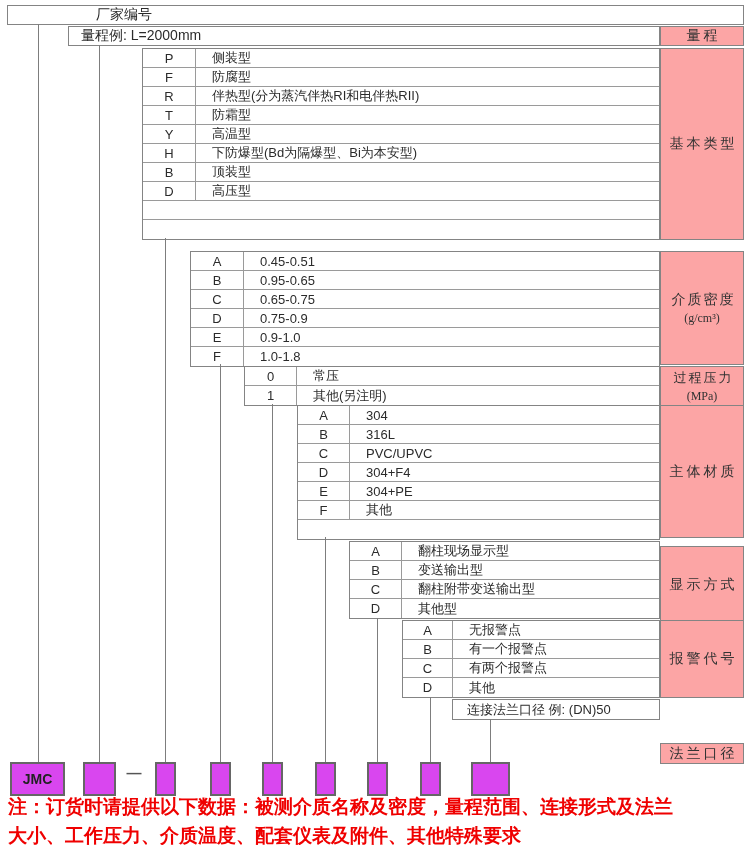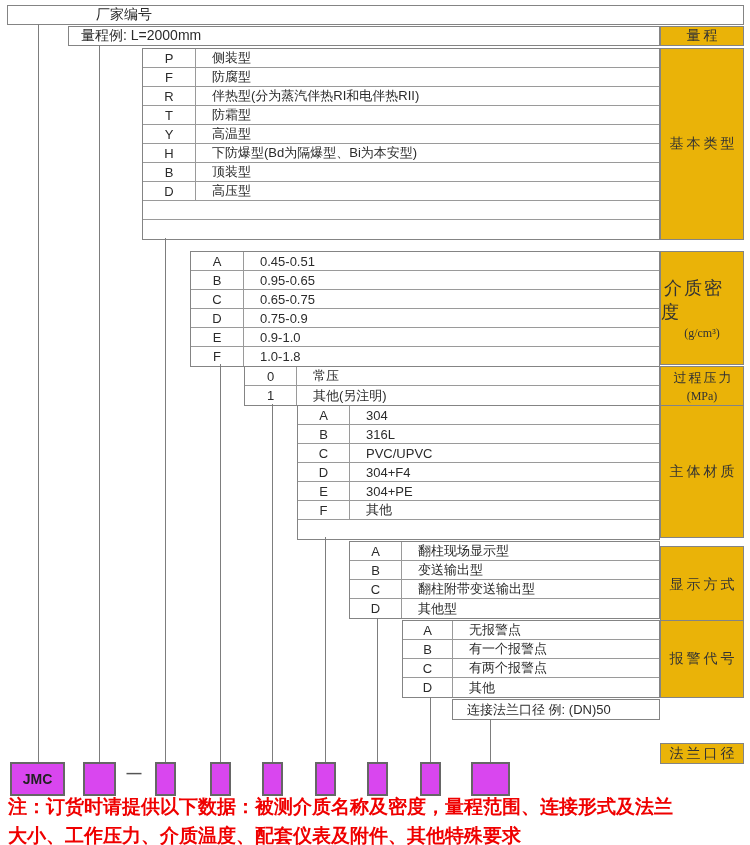--- a/index.html
+++ b/index.html
@@ -21,21 +21,21 @@
     border-right:1px solid #9a9a9a; font-size:13px;
   }
   .tbl .desc {
     flex:1 1 auto; display:flex; align-items:center;
     padding-left:16px; font-size:13px; white-space:nowrap; overflow:hidden;
   }
   .tbl .row.empty { height:19px; }
   
   .rlabel {
     position:absolute; left:660px; width:84px;
-    border:1px solid #848484; background:#eab308;
+    border:1px solid #848484; background:#fca5a5;
     display:flex; flex-direction:column; align-items:center; justify-content:center;
     font-family:"Liberation Serif", serif; color:#333;
   }
   .rlabel .l1 { font-size:14px; letter-spacing:3px; text-indent:3px; }
   .rlabel .l2 { font-size:12px; letter-spacing:0; margin-top:2px; }
   
   .vline { position:absolute; width:1px; background:#7d7d7d; }
   
   .mbox { position:absolute; top:762px; height:34px; border:2px solid #666; background:#d946ef; }
   .jmc { display:flex; align-items:center; justify-content:center; font-size:14px; font-weight:bold; color:#222; }
@@ -122,21 +122,21 @@
     <div class="row">
         <div class="code" style="width:53px">E</div>
         <div class="desc">0.9-1.0</div>
       </div>
     <div class="row">
         <div class="code" style="width:53px">F</div>
         <div class="desc">1.0-1.8</div>
       </div>
   </div>
   <div class="rlabel" style="top:251px;height:114px;">
-    <span class="l1" style="font-size:18px;letter-spacing:2px;">介质密度</span>
+    <span class="l1" style="font-size:14px;letter-spacing:2px;">介质密度</span>
     <span class="l2">(g/cm³)</span>
   </div>
 
   <div class="tbl" style="left:244px;top:366px;width:416px;">
     <div class="row">
         <div class="code" style="width:52px">0</div>
         <div class="desc">常压</div>
       </div>
     <div class="row">
         <div class="code" style="width:52px">1</div>

